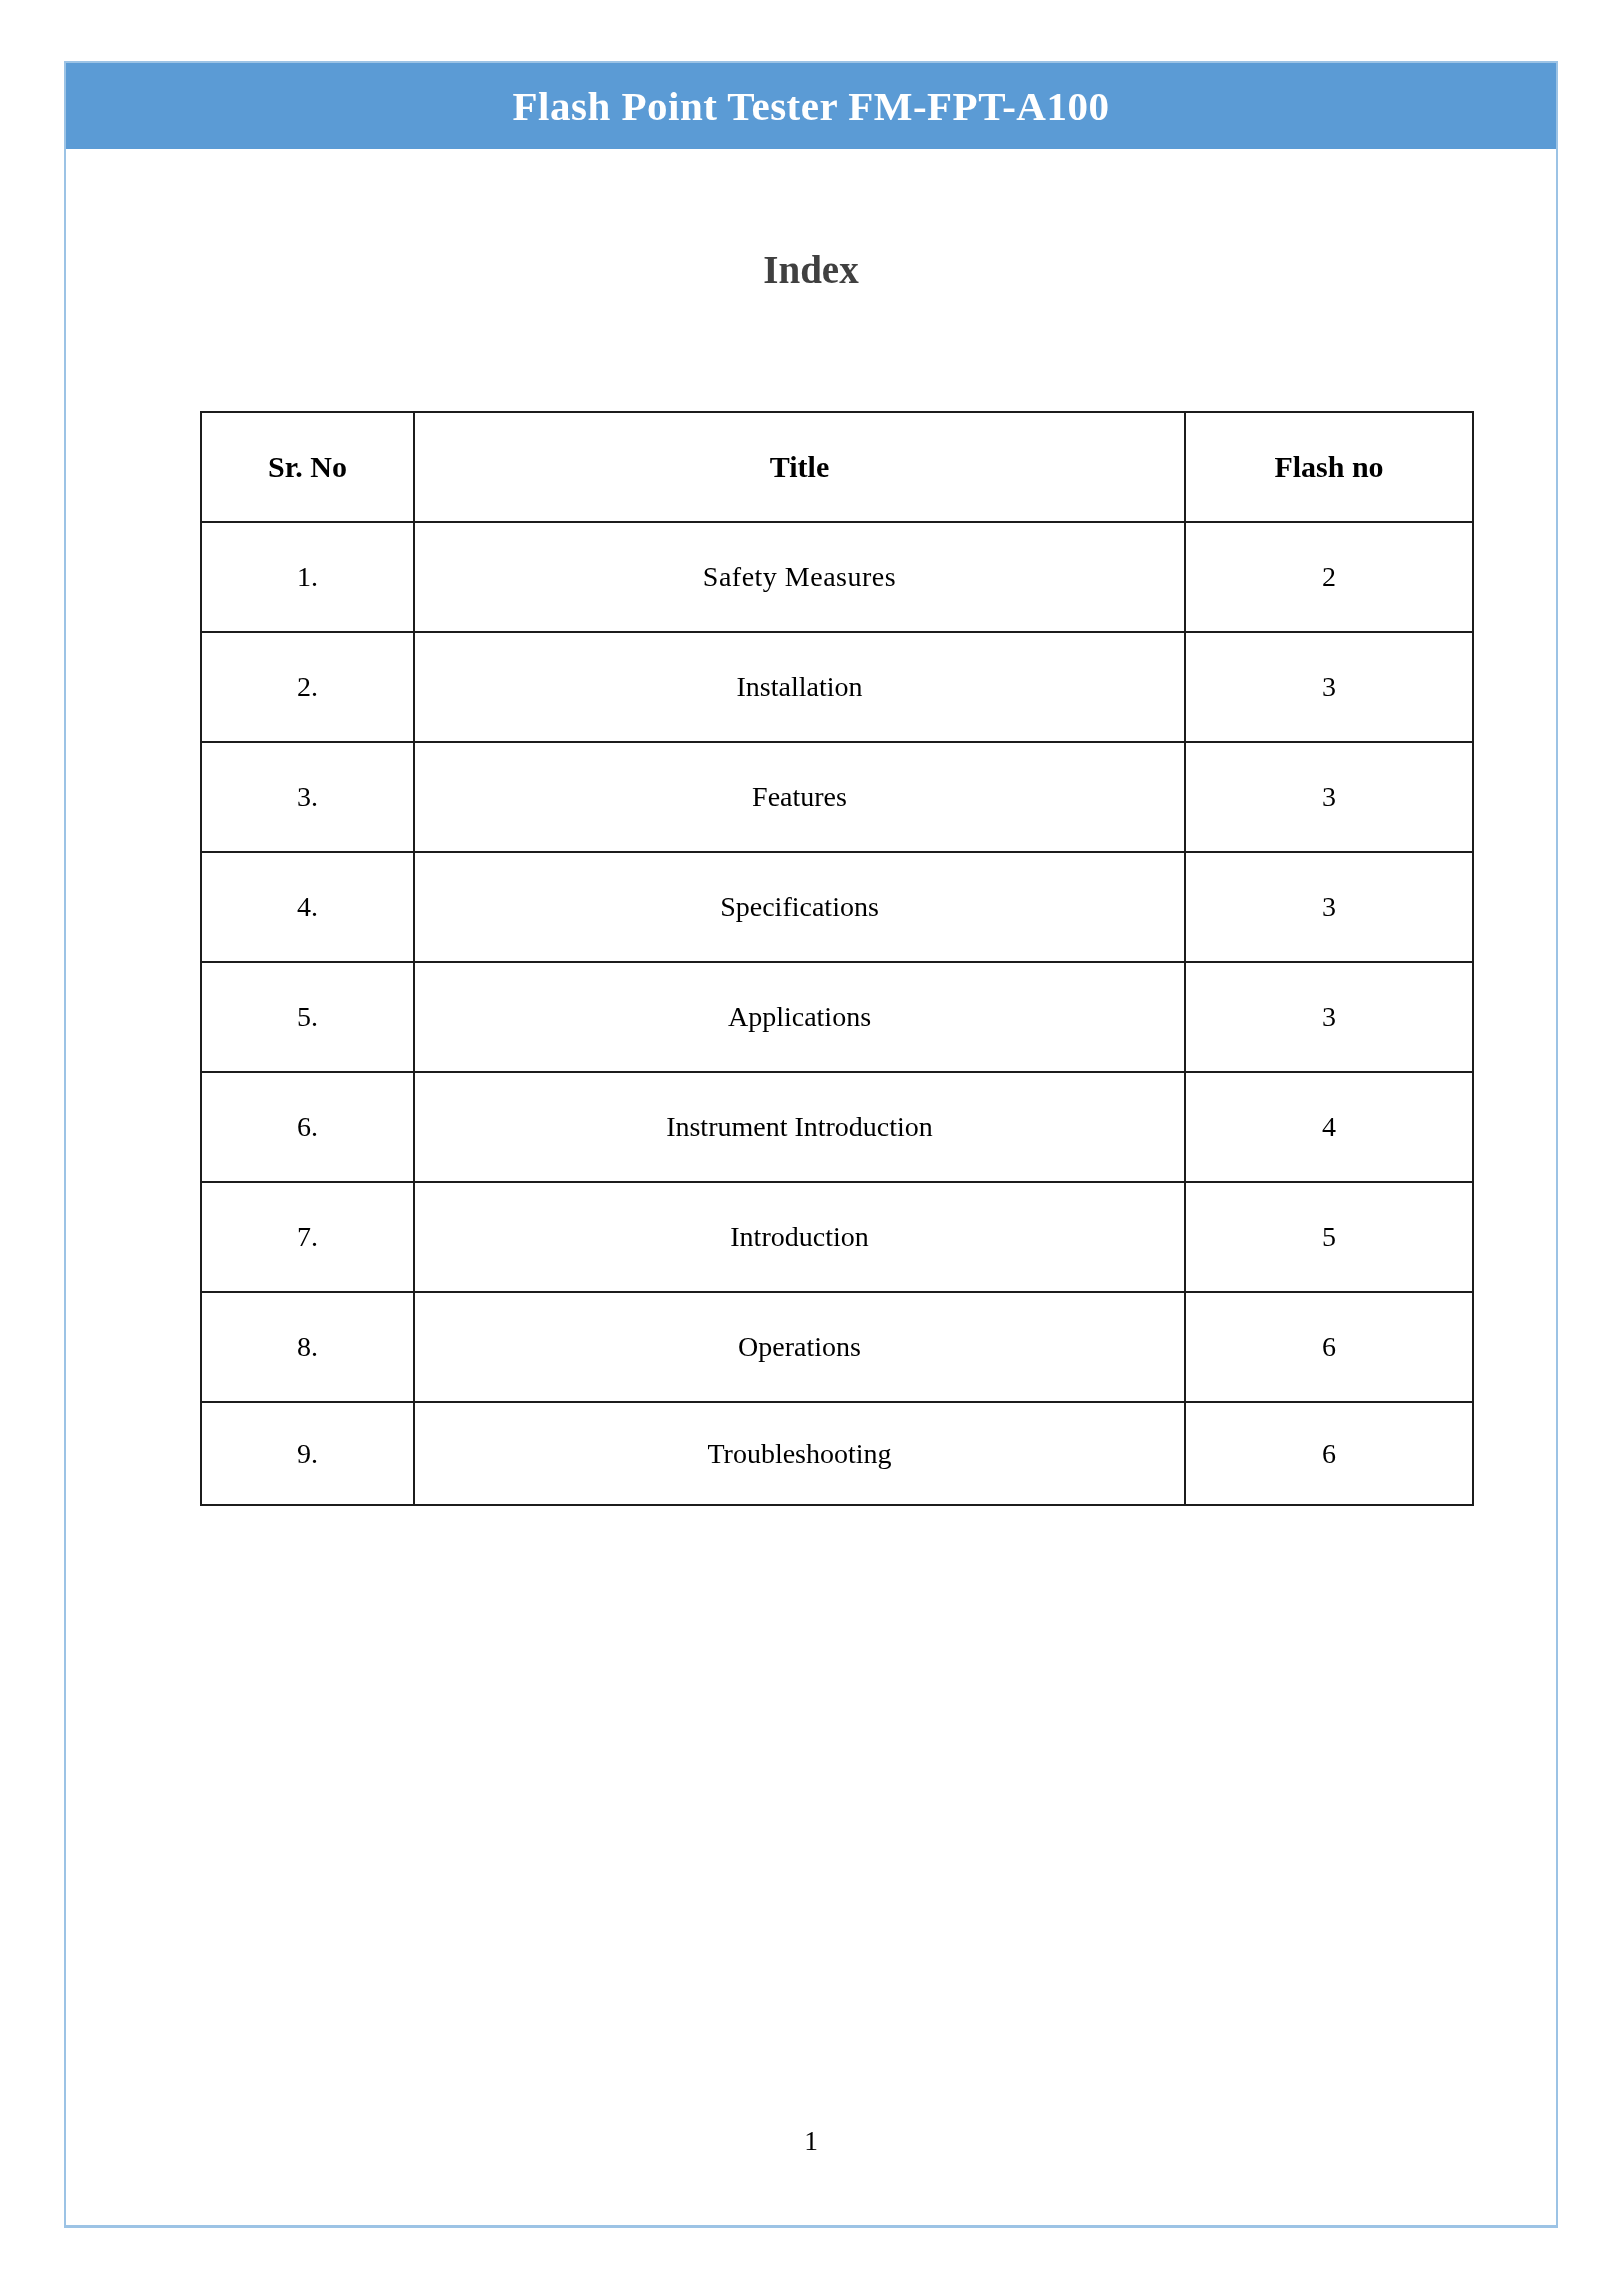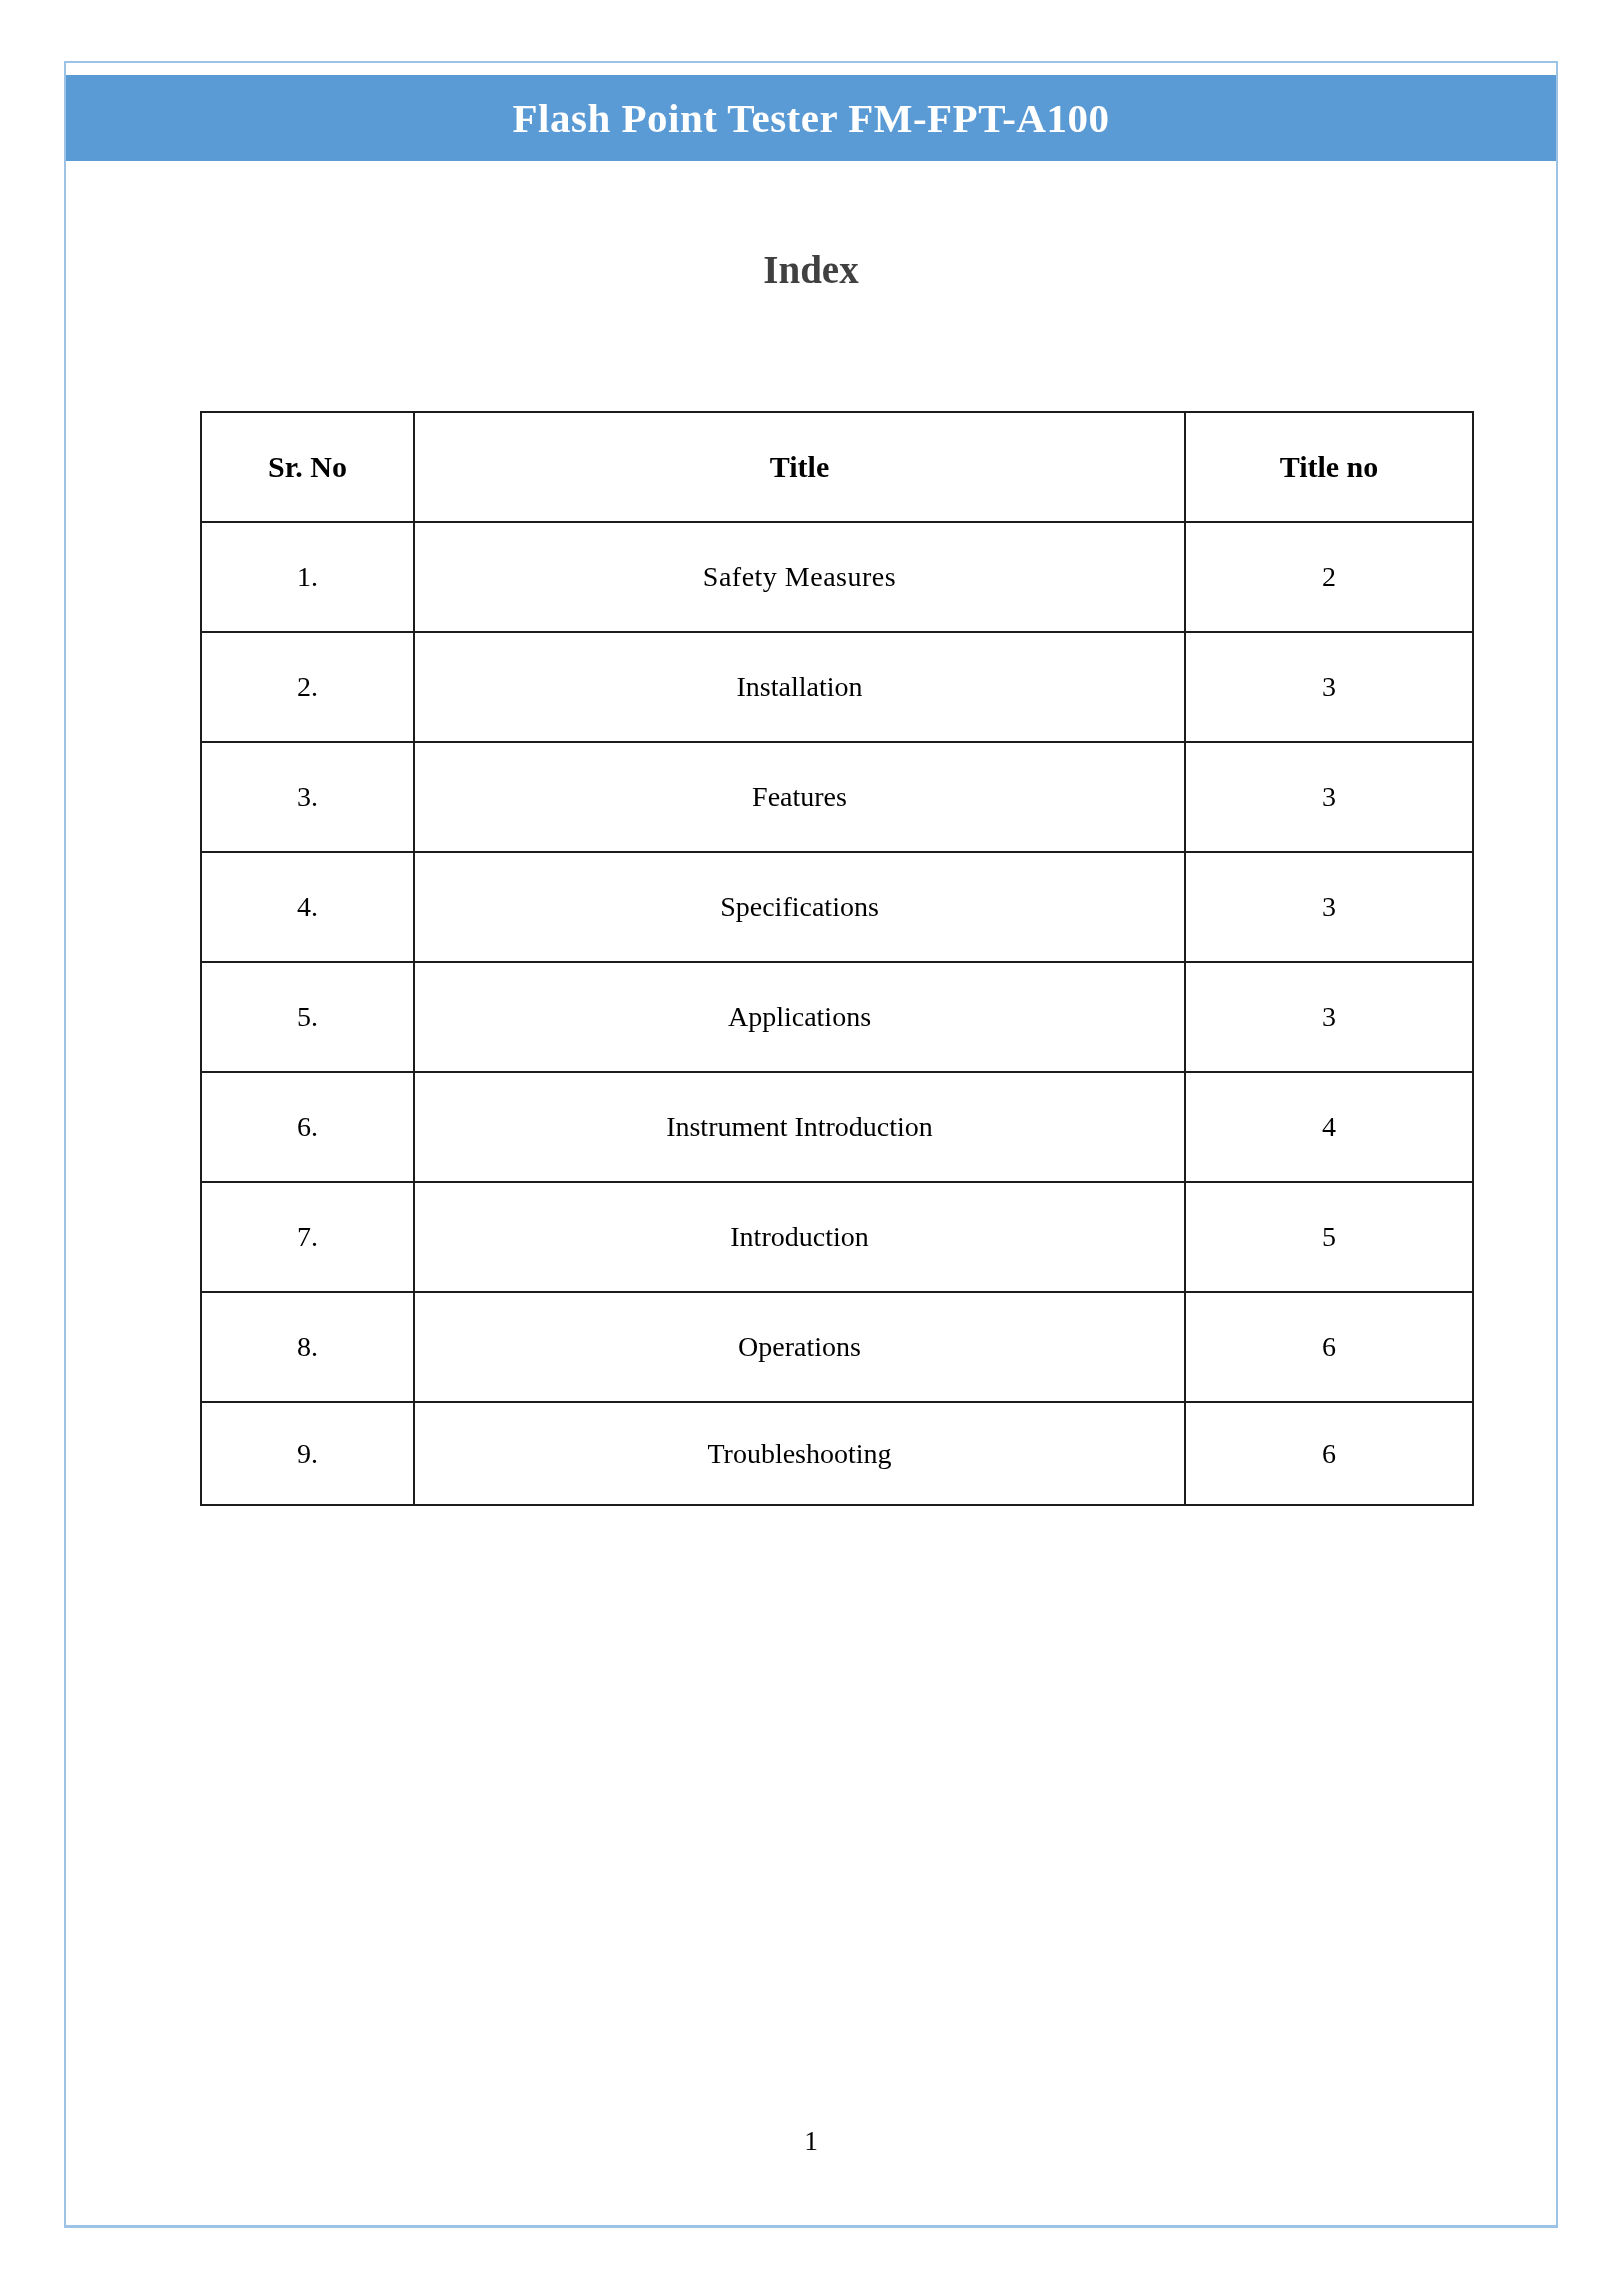--- a/index.html
+++ b/index.html
@@ -21,21 +21,21 @@
     left: 64px;
     top: 61px;
     width: 1490px;
     height: 2162px;
     border: 2px solid #9cc3e5;
     border-bottom-width: 3.9px;
     background: #ffffff;
   }
   .header-bar {
     position: absolute;
-    top: 12px;
+    top: 0;
     left: 0;
     right: 0;
     height: 86px;
     background: #5b9bd5;
     display: flex;
     align-items: center;
     justify-content: center;
   }
   .header-title {
     color: #ffffff;
@@ -106,21 +106,21 @@
     <table class="toc">
       <colgroup>
         <col style="width:213px">
         <col style="width:771px">
         <col style="width:288px">
       </colgroup>
       <tbody>
         <tr>
           <th>Sr. No</th>
           <th>Title</th>
-          <th>Title no</th>
+          <th>Flash no</th>
         </tr>
         <tr class="first">
           <td>1.</td>
           <td class="title-cell">Safety Measures</td>
           <td>2</td>
         </tr>
         <tr>
           <td>2.</td>
           <td class="title-cell">Installation</td>
           <td>3</td>

